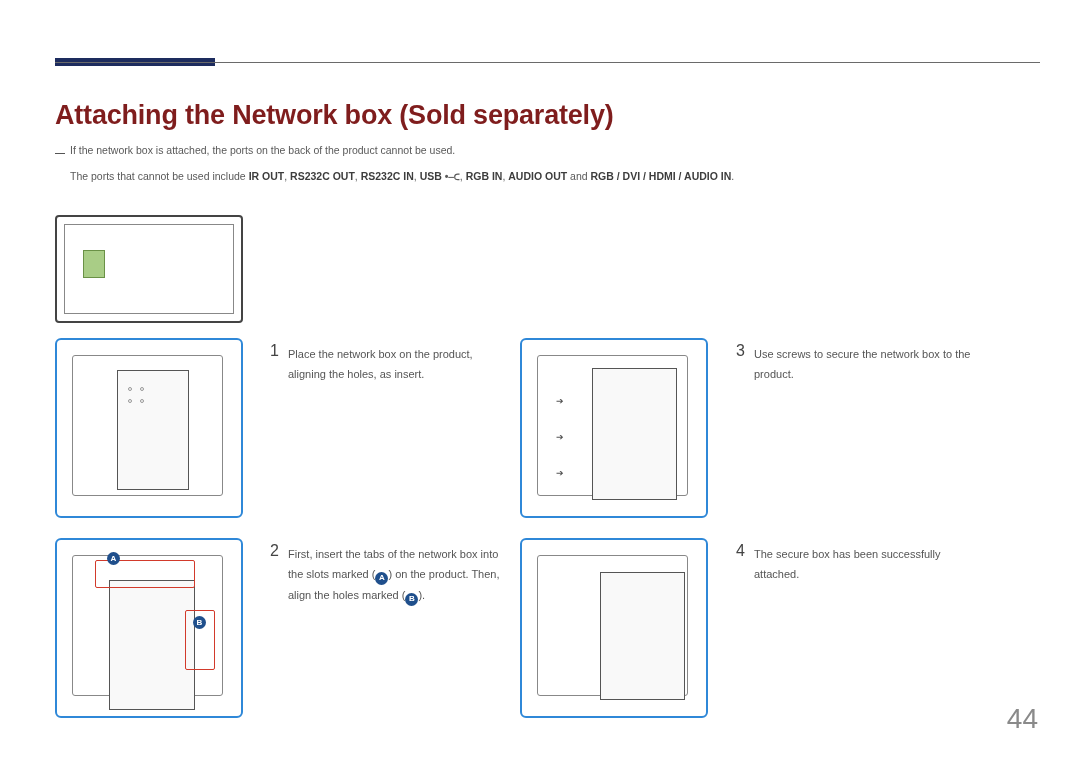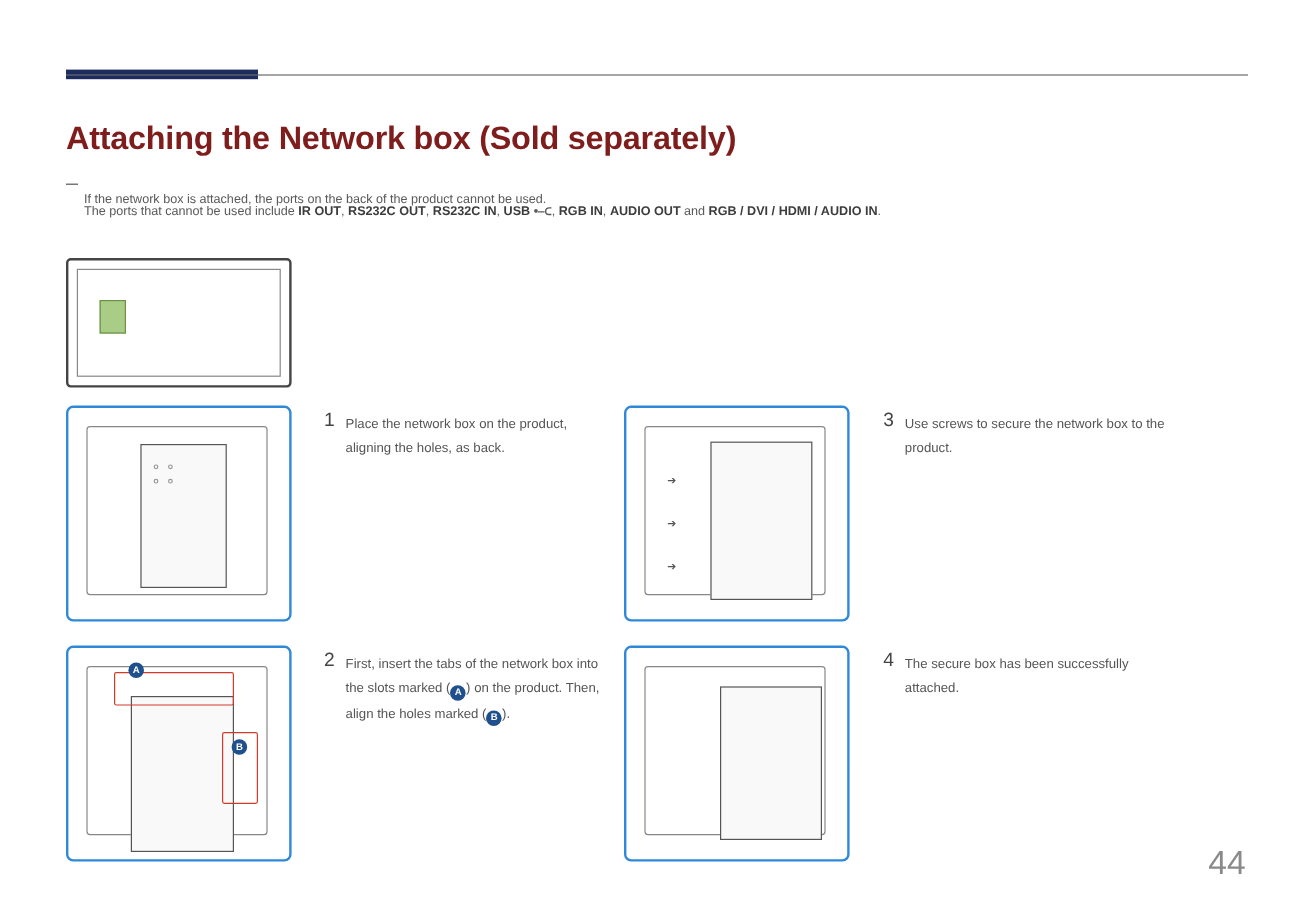--- a/index.html
+++ b/index.html
@@ -42,21 +42,21 @@
   }
   .note-dash {
     position: absolute;
     top: 153px;
     left: 55px;
     width: 10px;
     border-top: 1px solid #555;
   }
   .note-line1 {
     position: absolute;
-    top: 160px;
+    top: 144px;
     left: 70px;
     font-size: 10.5px;
     color: #595959;
   }
   .note-line2 {
     position: absolute;
     top: 170px;
     left: 70px;
     font-size: 10.5px;
     color: #595959;
@@ -254,21 +254,21 @@
   <div class="arrow-s a3"></div>
 </div>
 
 <div id="d4" class="diagram">
   <div class="panel-back"></div>
   <div class="netbox"></div>
 </div>
 
 <div id="s1" class="step">
   <div class="num">1</div>
-  <p>Place the network box on the product, aligning the holes, as back.</p>
+  <p>Place the network box on the product, aligning the holes, as insert.</p>
 </div>
 
 <div id="s2" class="step">
   <div class="num">2</div>
   <p>
     <span>First, insert the tabs of the network box into the slots marked (</span><span class="badge-a-inline">A</span><span>) on the product. Then, align the holes marked (</span><span class="badge-b-inline">B</span><span>).</span>
   </p>
 </div>
 
 <div id="s3" class="step">

